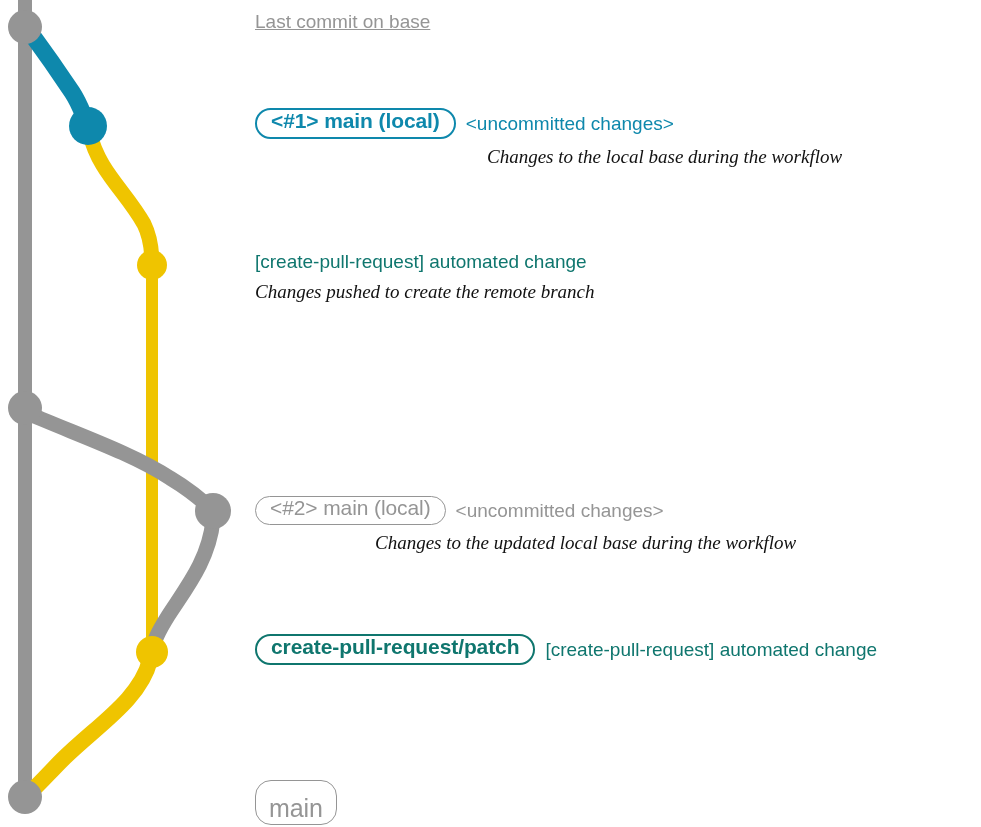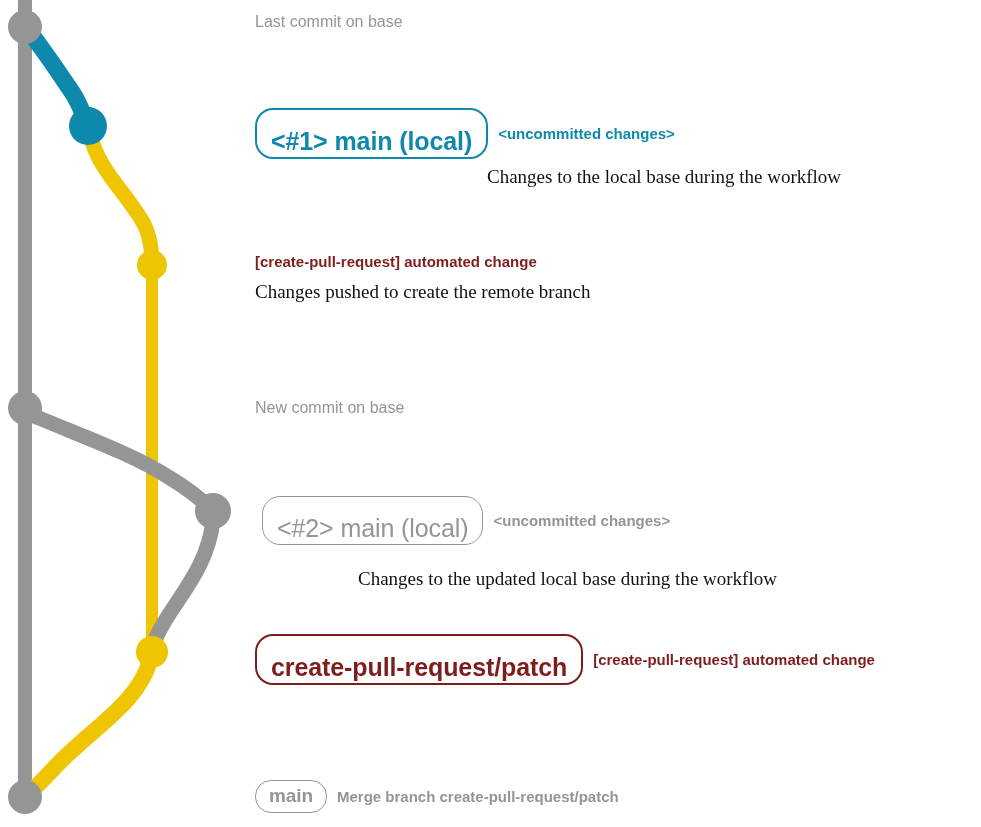--- a/index.html
+++ b/index.html
@@ -39,66 +39,67 @@
     align-items: center;
     gap: 10px;
     white-space: nowrap;
   }
 
   
   .pill {
     display: inline-block;
     border: 2px solid currentColor;
     border-radius: 18px;
-    padding: 20px 14px 5px 14px;
-    font-size: 25px;
+    padding: 0 14px 5px 14px;
+    font-size: 21px;
     font-weight: 700;
     line-height: 22px;
     letter-spacing: -0.1px;
     box-sizing: border-box;
   }
   .pill.gray-pill {
     font-weight: 400;
     border-width: 1.6px;
   }
   .pill.small-pill {
-    font-size: 19px;
-    padding: 4px 13px 5px 13px;
+    font-size: 25px;
+    padding: 16px 13px 5px 13px;
     border-radius: 16px;
-    font-weight: bold;
   }
 
   
   .subject {
-    font-size: 15px;
+    font-size: 19px;
     line-height: 24px;
-    font-weight: 700;
+    font-weight: 400;
     white-space: nowrap;
   }
 
   
   .descr {
     font-family: "Liberation Serif", serif;
     font-size: 19px;
     line-height: 22px;
     color: #111111;
     white-space: nowrap;
     margin-top: 7px;
+    font-style: italic;
   }
 
   
   .plain-label {
-    font-size: 16px;
+    font-size: 19px;
     line-height: 24px;
     white-space: nowrap;
+    text-decoration: underline;
   }
 
   
   .c-teal  { color: #0e88ac; }
-  .c-gold  { color: #7f1d1d; }
+  .c-gold  { color: #0f766e; }
   .c-gray  { color: #959595; }
 </style>
 </head>
 <body>
 
 <div id="canvas">
 
   <svg id="graph-svg" viewBox="0 0 981 827">
 
     <path d="M 25 -10 L 25 797" stroke="#959595" stroke-width="14" fill="none" stroke-linecap="butt"></path>
@@ -140,41 +141,35 @@
     <div class="descr" style="margin-left:232px;">Changes to the local base during the workflow</div>
   </div>
 
   <div class="row" style="left:255px; top:250px;">
     <div class="row-line">
       <span class="subject c-gold">[create-pull-request] automated change</span>
     </div>
     <div class="descr" style="">Changes pushed to create the remote branch</div>
   </div>
 
-  <div class="row" style="left:255px; top:396px;">
-    <div class="row-line">
-      <span class="plain-label c-gray">New commit on base</span>
-    </div>
-  </div>
 
-  <div class="row" style="left:262px; top:496px;gap:16px;">
+  <div class="row" style="left:255px; top:496px;">
     <div class="row-line">
       <span class="pill gray-pill c-gray">&lt;#2&gt; main (local)</span>
       <span class="subject c-gray">&lt;uncommitted changes&gt;</span>
     </div>
-    <div class="descr" style="margin-left:96px;text-align:right;">Changes to the updated local base during the workflow</div>
+    <div class="descr" style="margin-left:120px;text-align:right;">Changes to the updated local base during the workflow</div>
   </div>
 
   <div class="row" style="left:255px; top:634px;">
     <div class="row-line">
       <span class="pill c-gold">create-pull-request/patch</span>
       <span class="subject c-gold">[create-pull-request] automated change</span>
     </div>
   </div>
 
   <div class="row" style="left:255px; top:780px;">
     <div class="row-line">
       <span class="pill gray-pill small-pill c-gray">main</span>
-      <span class="subject c-gray">Merge branch create-pull-request/patch</span>
     </div>
   </div>
 
 </div>
 
 </body></html>

